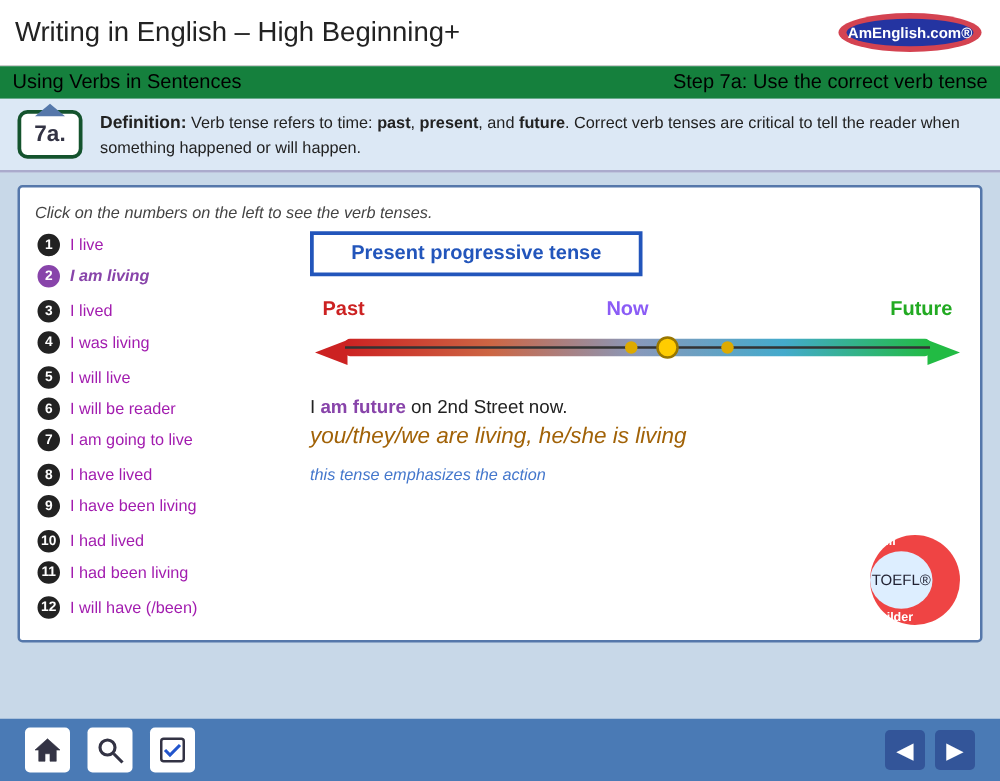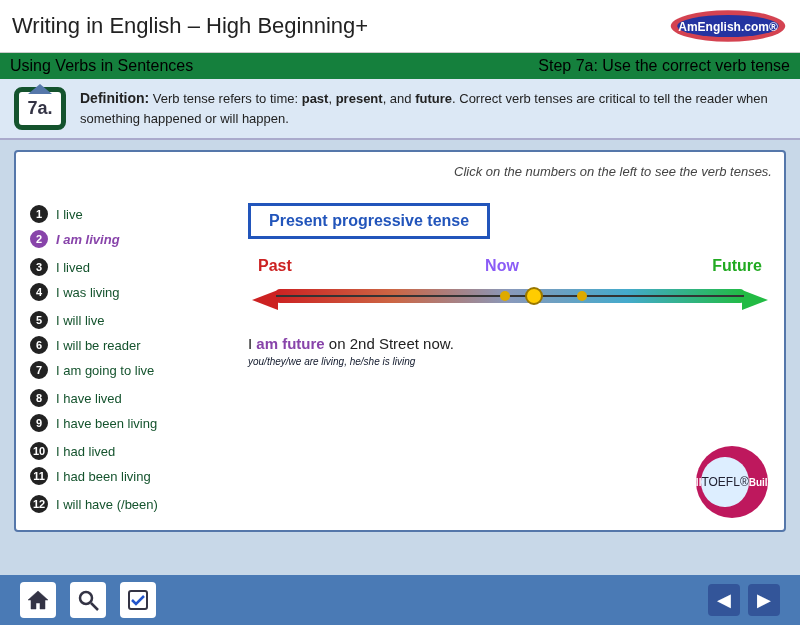--- a/index.html
+++ b/index.html
@@ -10,57 +10,57 @@
     .header-title { font-size: 22px; font-weight: bold; color: #222; }
     .header-title span { font-weight: normal; }
     .logo { display: flex; align-items: flex-end; }
     .logo-svg { width: 120px; height: 36px; }
 
     
     .navbar { background: #15803d; display: flex; justify-content: space-between; align-items: center; padding: 4px 10px; }
 
     
     .definition-box { background: #dce8f5; padding: 8px 14px; display: flex; align-items: center; gap: 14px; border-bottom: 2px solid #aac; margin: 0; }
-    .step-badge { background: white; border: 5px solid #14532d; border-radius: 8px; padding: 6px 8px; font-size: 18px; font-weight: bold; color: #334; min-width: 52px; text-align: center; position: relative; }
+    .step-badge { background: white; border: 3px solid #14532d; border-radius: 8px; padding: 6px 8px; font-size: 18px; font-weight: bold; color: #334; min-width: 52px; text-align: center; position: relative; }
     .step-badge::before { content: ''; position: absolute; top: -8px; left: 50%; transform: translateX(-50%); width: 0; height: 0; border-left: 12px solid transparent; border-right: 12px solid transparent; border-bottom: 10px solid #5577aa; }
     .definition-text { font-size: 13px; color: #222; line-height: 1.5; }
     .definition-text .label { font-weight: bold; font-size: 14px; }
     .definition-text b { font-weight: bold; }
 
     
     .main { padding: 10px 14px; }
     .content-box { background: white; border: 2px solid #5577aa; border-radius: 4px; padding: 12px; }
-    .content-instruction { text-align: right; font-style: italic; font-size: 13px; color: #444; margin-bottom: 24px; }
+    .content-instruction { text-align: left; font-style: italic; font-size: 13px; color: #444; margin-bottom: 8px; }
 
     
     .two-col { display: flex; gap: 10px; }
 
     
     .verb-list { min-width: 200px; }
     .verb-item { display: flex; align-items: center; gap: 6px; margin-bottom: 3px; font-size: 13px; cursor: pointer; }
     .verb-item .num { width: 22px; height: 22px; border-radius: 50%; display: flex; align-items: center; justify-content: center; font-size: 11px; font-weight: bold; border: 2px solid; flex-shrink: 0; }
     .num-black { background: #222; color: white; border-color: #222; }
     .num-purple { background: #8844aa; color: white; border-color: #8844aa; }
-    .verb-text { color: #14532d; }
+    .verb-text { color: #a21caf; }
     .verb-text.active { color: #8844aa; font-weight: bold; font-style: italic; }
     .verb-section-gap { margin-top: 6px; }
 
     
     .timeline-area { flex: 1; position: relative; }
-    .tense-label-box { border: 3px solid #2255bb; background: white; padding: 6px 18px; text-align: center; font-size: 16px; font-weight: bold; color: #2255bb; margin-bottom: 10px; display: inline-block; margin-left: 10px; }
+    .tense-label-box { border: 3px solid #2255bb; background: white; padding: 6px 30px; text-align: center; font-size: 16px; font-weight: bold; color: #2255bb; margin-bottom: 10px; display: inline-block; margin-left: 10px; }
     .timeline-label { font-size: 16px; font-weight: bold; }
     .label-past { color: #cc2222; }
     .label-now { color: #8b5cf6; }
     .label-future { color: #22aa22; }
 
     
     .example-area { margin-top: 8px; padding-left: 10px; }
     .example-main { font-size: 15px; color: #222; margin-bottom: 4px; }
     .example-main .highlight { color: #8844aa; font-weight: bold; }
-    .example-conjugation { font-style: italic; font-size: 10px; color: #0f172a; margin-bottom: 13px; }
+    .example-conjugation { font-style: italic; font-size: 18px; color: #a16207; margin-bottom: 13px; }
     .example-note { font-style: italic; font-size: 13px; color: #4477cc; }
 
     
     .footer { background: #4a7ab5; height: 50px; display: flex; align-items: center; justify-content: space-between; padding: 0 20px; position: absolute; bottom: 0; width: 800px; }
     .footer-left { display: flex; gap: 14px; }
     .footer-icon { width: 36px; height: 36px; background: white; border-radius: 4px; display: flex; align-items: center; justify-content: center; cursor: pointer; }
     .footer-nav { display: flex; gap: 8px; }
     .nav-arrow { width: 32px; height: 32px; background: #335599; border-radius: 4px; display: flex; align-items: center; justify-content: center; cursor: pointer; color: white; font-size: 18px; }
   </style>
 </head>
@@ -185,25 +185,26 @@
             <div style="position: absolute; width: 10px; height: 10px; background: #ddaa00; border-radius: 50%; top: 12px; left: 63%;"></div>
           </div>
         </div>
 
         
         <div class="example-area">
           <div class="example-main">
             <span>I </span><span class="highlight">am future</span><span> on 2nd Street now.</span>
           </div>
           <div class="example-conjugation">you/they/we are living, he/she is living</div>
+          <div class="example-note">this tense emphasizes the action</div>
         </div>
 
         
         <div style="position: absolute; right: 4px; bottom: 0px;">
-          <div style="width: 72px; height: 72px; background: #be185d; border-radius: 50%; display: flex; flex-direction: row; align-items: center; justify-content: center; color: white; font-size: 10px; font-weight: bold;">
+          <div style="width: 72px; height: 72px; background: #ef4444; border-radius: 50%; display: flex; flex-direction: column; align-items: flex-start; justify-content: center; color: white; font-size: 10px; font-weight: bold;">
             <span>Skill</span>
             <div style="background: #ddeeff; border-radius: 50%; width: 50px; height: 50px; display: flex; align-items: center; justify-content: center; font-size: 12px; color: #223; font-weight: normal; margin: 2px 0;">
               <span>TOEFL®</span>
             </div>
             <span>Builder</span>
           </div>
         </div>
       </div>
     </div>
   </div>

